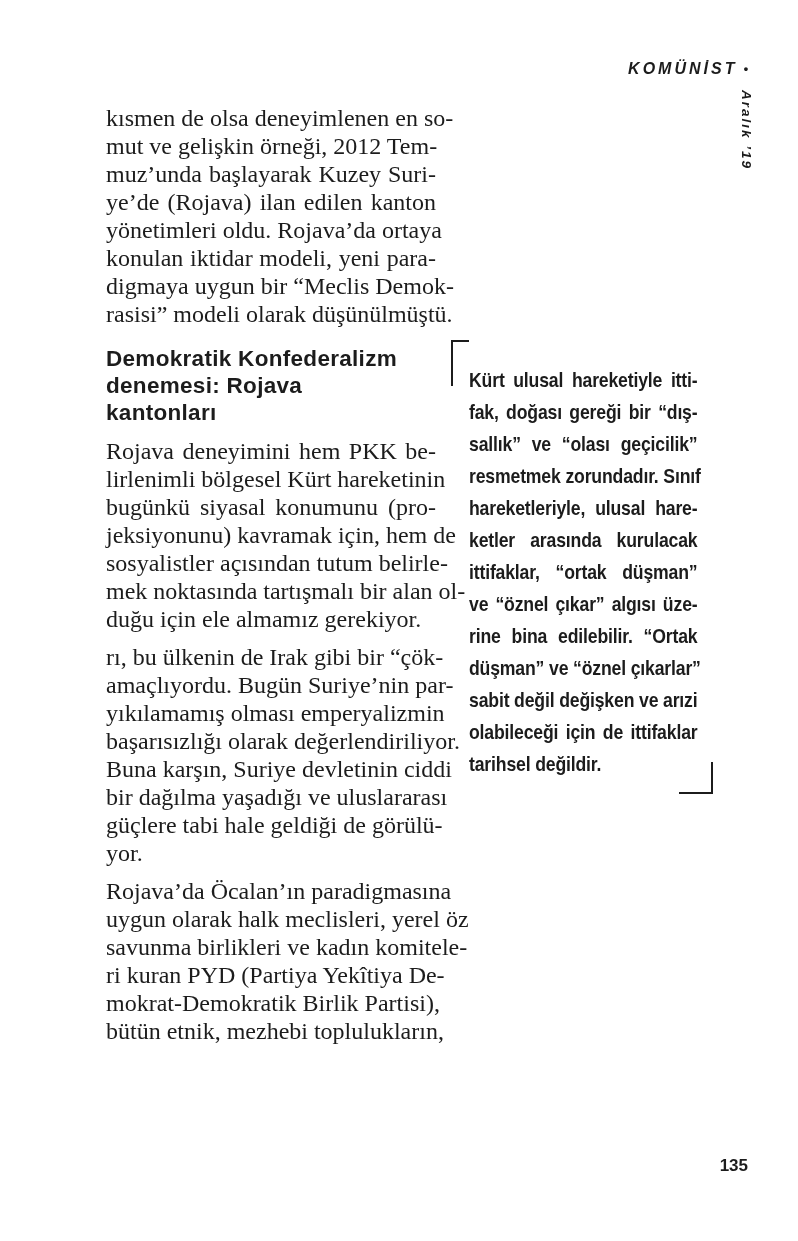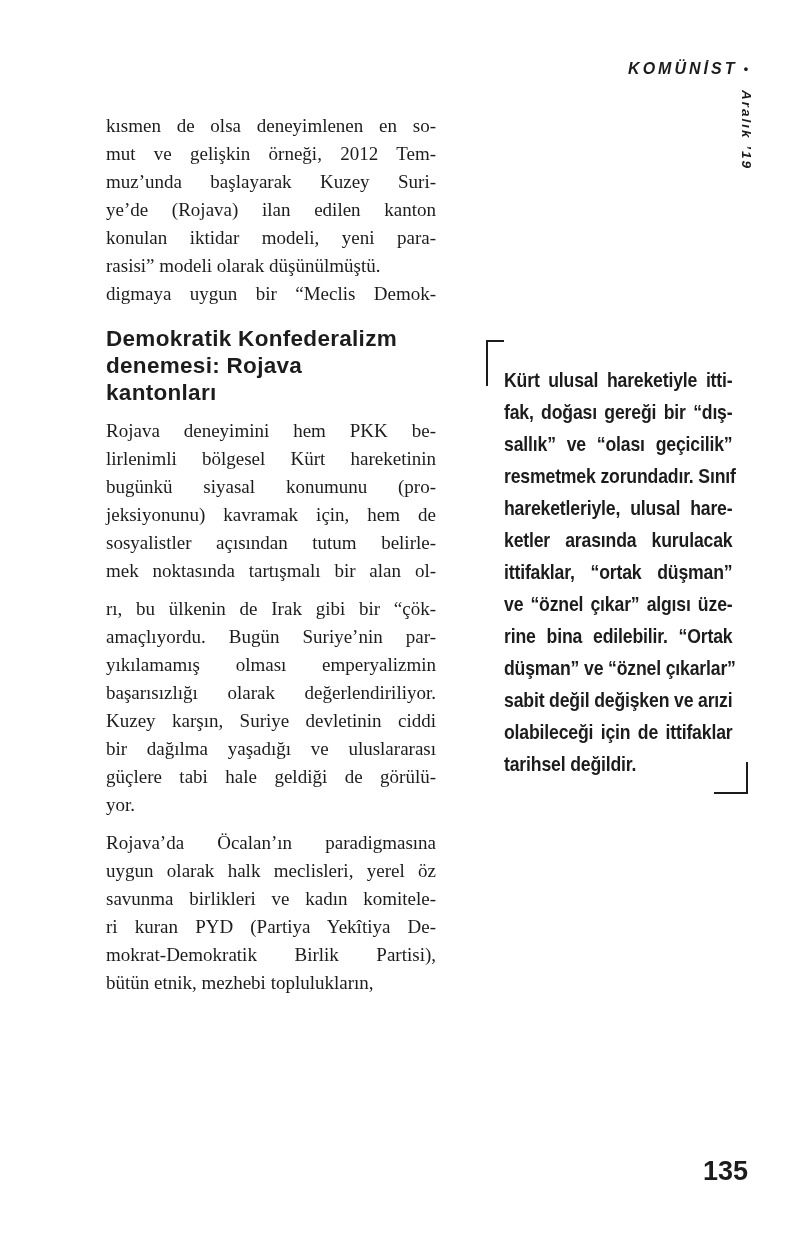--- a/index.html
+++ b/index.html
@@ -29,41 +29,40 @@
     font-weight:bold; font-style:italic;
     font-size:13.5px; letter-spacing:2px;
     white-space:nowrap;
   }
 
   
   .text-column {
     position:absolute; left:106px; top:104px; width:330px;
   }
   .para {
-    font-size:19px; line-height:28px;
+    font-size:24px; line-height:28px;
     margin-bottom:10px;
-    margin-top:8px;
   }
   .para .line {
     text-align:justify;
     text-align-last:justify;
     white-space:nowrap;
   }
   .para .line.last-line { text-align-last:left; }
   .heading {
     font-family:"Liberation Sans", sans-serif;
     font-weight:600;
     font-size:22.5px; line-height:27px;
     letter-spacing:0.3px;
     margin:17px 0 11px 0;
   }
 
   
   .pull-quote {
-    position:absolute; left:504px; top:340px; width:228px;
+    position:absolute; left:469px; top:340px; width:228px;
   }
   .bracket-top {
     position:absolute; left:-18px; top:0;
     width:18px; height:46px;
     border-left:2px solid #1c1c1c;
     border-top:2px solid #1c1c1c;
   }
   .bracket-bottom {
     position:absolute; right:-16px; bottom:-14px;
     width:34px; height:32px;
@@ -84,63 +83,65 @@
     text-align:justify;
     text-align-last:justify;
     white-space:nowrap;
   }
   .quote-text .line.last-line { text-align-last:left; }
 
   
   .page-number {
     position:absolute; top:1156px; right:50px;
     font-family:"Liberation Sans", sans-serif;
-    font-weight:bold; font-size:27px;margin-left:9px;
+    font-weight:bold; font-size:17px;margin-left:9px;
   }
 </style>
 </head>
 <body>
 
 <div class="page">
 
   <div class="masthead">
     <span class="journal-title">KOMÜNİST</span><span class="masthead-bullet">•</span>
   </div>
 
   <div class="issue-date">Aralık ’19</div>
 
   <div class="text-column">
     <div class="para">
         <div class="line">kısmen de olsa deneyimlenen en so-</div>
         <div class="line">mut ve gelişkin örneği, 2012 Tem-</div>
         <div class="line">muz’unda başlayarak Kuzey Suri-</div>
         <div class="line">ye’de (Rojava) ilan edilen kanton</div>
+        <div class="line">yönetimleri oldu. Rojava’da ortaya</div>
         <div class="line">konulan iktidar modeli, yeni para-</div>
+        <div class="line">digmaya uygun bir “Meclis Demok-</div>
         <div class="line last-line">rasisi” modeli olarak düşünülmüştü.</div>
-        <div class="line">digmaya uygun bir “Meclis Demok-</div>
       </div>
     <h2 class="heading">
         <div class="line">Demokratik Konfederalizm</div>
         <div class="line">denemesi: Rojava</div>
         <div class="line last-line">kantonları</div>
       </h2>
     <div class="para">
         <div class="line">Rojava deneyimini hem PKK be-</div>
         <div class="line">lirlenimli bölgesel Kürt hareketinin</div>
         <div class="line">bugünkü siyasal konumunu (pro-</div>
         <div class="line">jeksiyonunu) kavramak için, hem de</div>
         <div class="line">sosyalistler açısından tutum belirle-</div>
         <div class="line">mek noktasında tartışmalı bir alan ol-</div>
+        <div class="line last-line">duğu için ele almamız gerekiyor.</div>
       </div>
     <div class="para">
         <div class="line">rı, bu ülkenin de Irak gibi bir “çök-</div>
         <div class="line">amaçlıyordu. Bugün Suriye’nin par-</div>
         <div class="line">yıkılamamış olması emperyalizmin</div>
         <div class="line">başarısızlığı olarak değerlendiriliyor.</div>
-        <div class="line">Kuzey karşın, Suriye devletinin ciddi</div>
+        <div class="line">Buna karşın, Suriye devletinin ciddi</div>
         <div class="line">bir dağılma yaşadığı ve uluslararası</div>
         <div class="line">güçlere tabi hale geldiği de görülü-</div>
         <div class="line last-line">yor.</div>
       </div>
     <div class="para">
         <div class="line">Rojava’da Öcalan’ın paradigmasına</div>
         <div class="line">uygun olarak halk meclisleri, yerel öz</div>
         <div class="line">savunma birlikleri ve kadın komitele-</div>
         <div class="line">ri kuran PYD (Partiya Yekîtiya De-</div>
         <div class="line">mokrat-Demokratik Birlik Partisi),</div>

